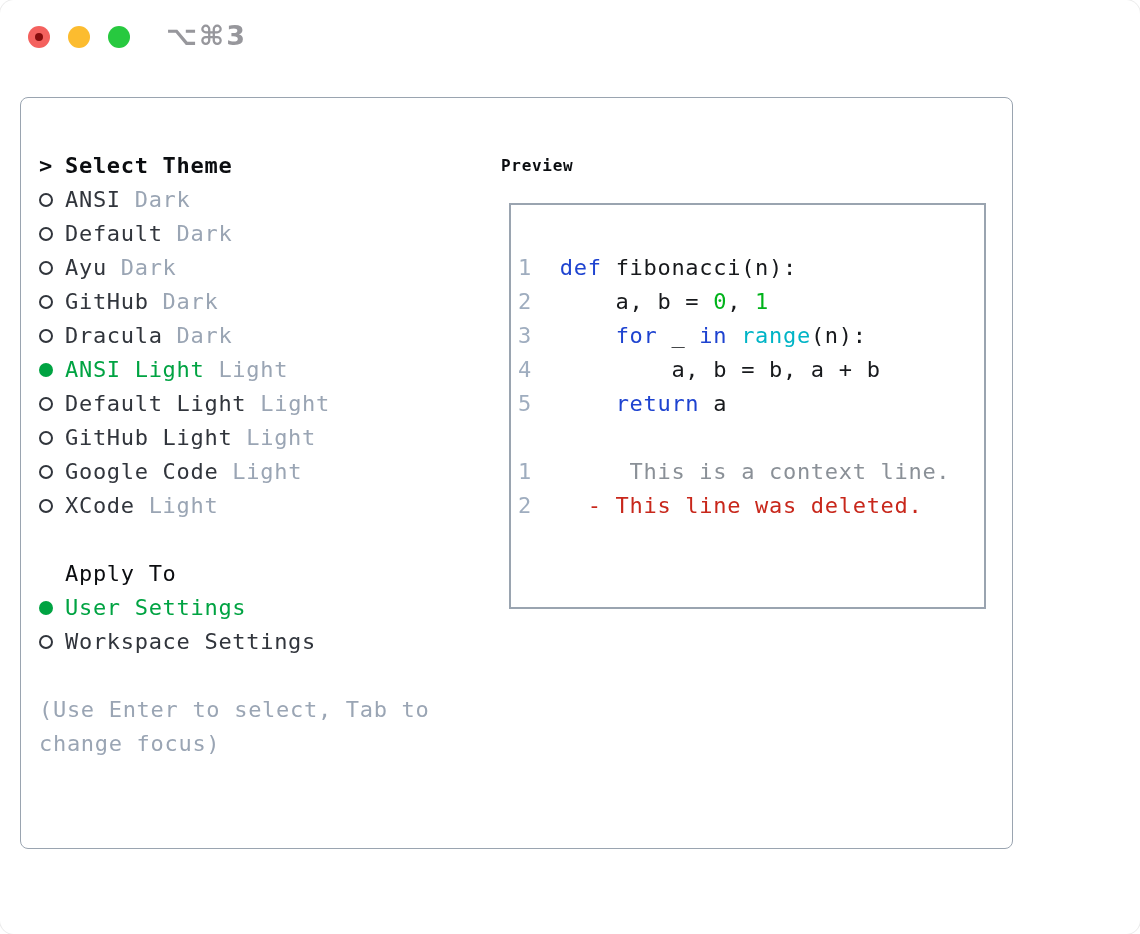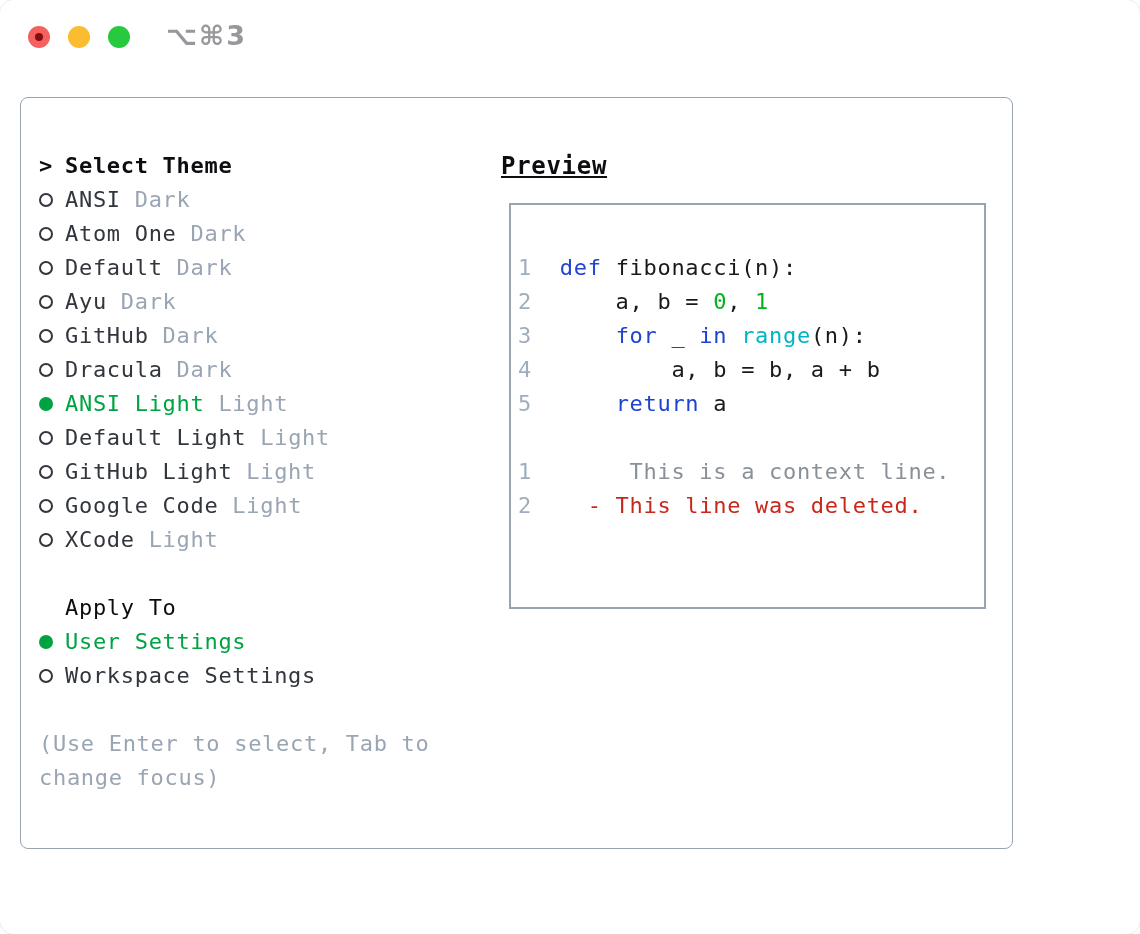--- a/index.html
+++ b/index.html
@@ -33,21 +33,21 @@
   .cursor{font-weight:bold;color:var(--text_header);}
   .ring{display:inline-block;width:10px;height:10px;border:2px solid var(--text_primary);border-radius:50%;}
   .dot{display:inline-block;width:14px;height:14px;border-radius:50%;background:var(--selected_green);}
   .header{font-weight:bold;color:var(--text_header);}
   .apply-header{color:var(--text_header);}
   .label{color:var(--text_primary);}
   .label.sel{color:var(--selected_green);}
   .variant{color:var(--text_muted);}
   .help-line{color:var(--text_muted);}
   
-  .preview-label{position:absolute;left:480px;top:51px;font-size:24px;line-height:34px;letter-spacing:0.7px;text-decoration:underline;}
+  .preview-label{position:absolute;left:480px;top:51px;font-size:16px;line-height:34px;letter-spacing:0.7px;}
   .preview-box{
     position:absolute;left:488px;top:105px;width:477px;height:406px;
     border:2px solid var(--panel_border);box-sizing:border-box;background:#ffffff;
     padding:12px 0 0 7px;overflow:hidden;
   }
   .cline{height:34px;line-height:34px;font-size:22px;letter-spacing:0.7px;white-space:pre;}
   .ln{color:var(--line_number);}
   .c-fg{color:var(--code_fg);margin-top:16px;}
   .c-kw{color:var(--keyword_blue);}
   .c-builtin{color:var(--builtin_cyan);}
@@ -69,21 +69,20 @@
     <span class="tl green"></span>
     <span class="shortcut">⌥⌘3</span>
   </div>
 
   <div class="main-box">
 
     <div class="left-col">
       <div class="row"><span class="marker cursor">&gt;</span><span class="header">Select Theme</span></div>
       <div id="theme-list">
           <div class="row"><span class="marker"><span class="ring"></span></span><span class="label">ANSI</span><span class="variant"> Dark</span></div>
-          <div class="row"><span class="marker"><span class="ring"></span></span><span class="label">Atom One</span><span class="variant"> Dark</span></div>
           <div class="row"><span class="marker"><span class="ring"></span></span><span class="label">Default</span><span class="variant"> Dark</span></div>
           <div class="row"><span class="marker"><span class="ring"></span></span><span class="label">Ayu</span><span class="variant"> Dark</span></div>
           <div class="row"><span class="marker"><span class="ring"></span></span><span class="label">GitHub</span><span class="variant"> Dark</span></div>
           <div class="row"><span class="marker"><span class="ring"></span></span><span class="label">Dracula</span><span class="variant"> Dark</span></div>
           <div class="row"><span class="marker"><span class="dot"></span></span><span class="label sel">ANSI Light</span><span class="variant"> Light</span></div>
           <div class="row"><span class="marker"><span class="ring"></span></span><span class="label">Default Light</span><span class="variant"> Light</span></div>
           <div class="row"><span class="marker"><span class="ring"></span></span><span class="label">GitHub Light</span><span class="variant"> Light</span></div>
           <div class="row"><span class="marker"><span class="ring"></span></span><span class="label">Google Code</span><span class="variant"> Light</span></div>
           <div class="row"><span class="marker"><span class="ring"></span></span><span class="label">XCode</span><span class="variant"> Light</span></div>
         </div>

